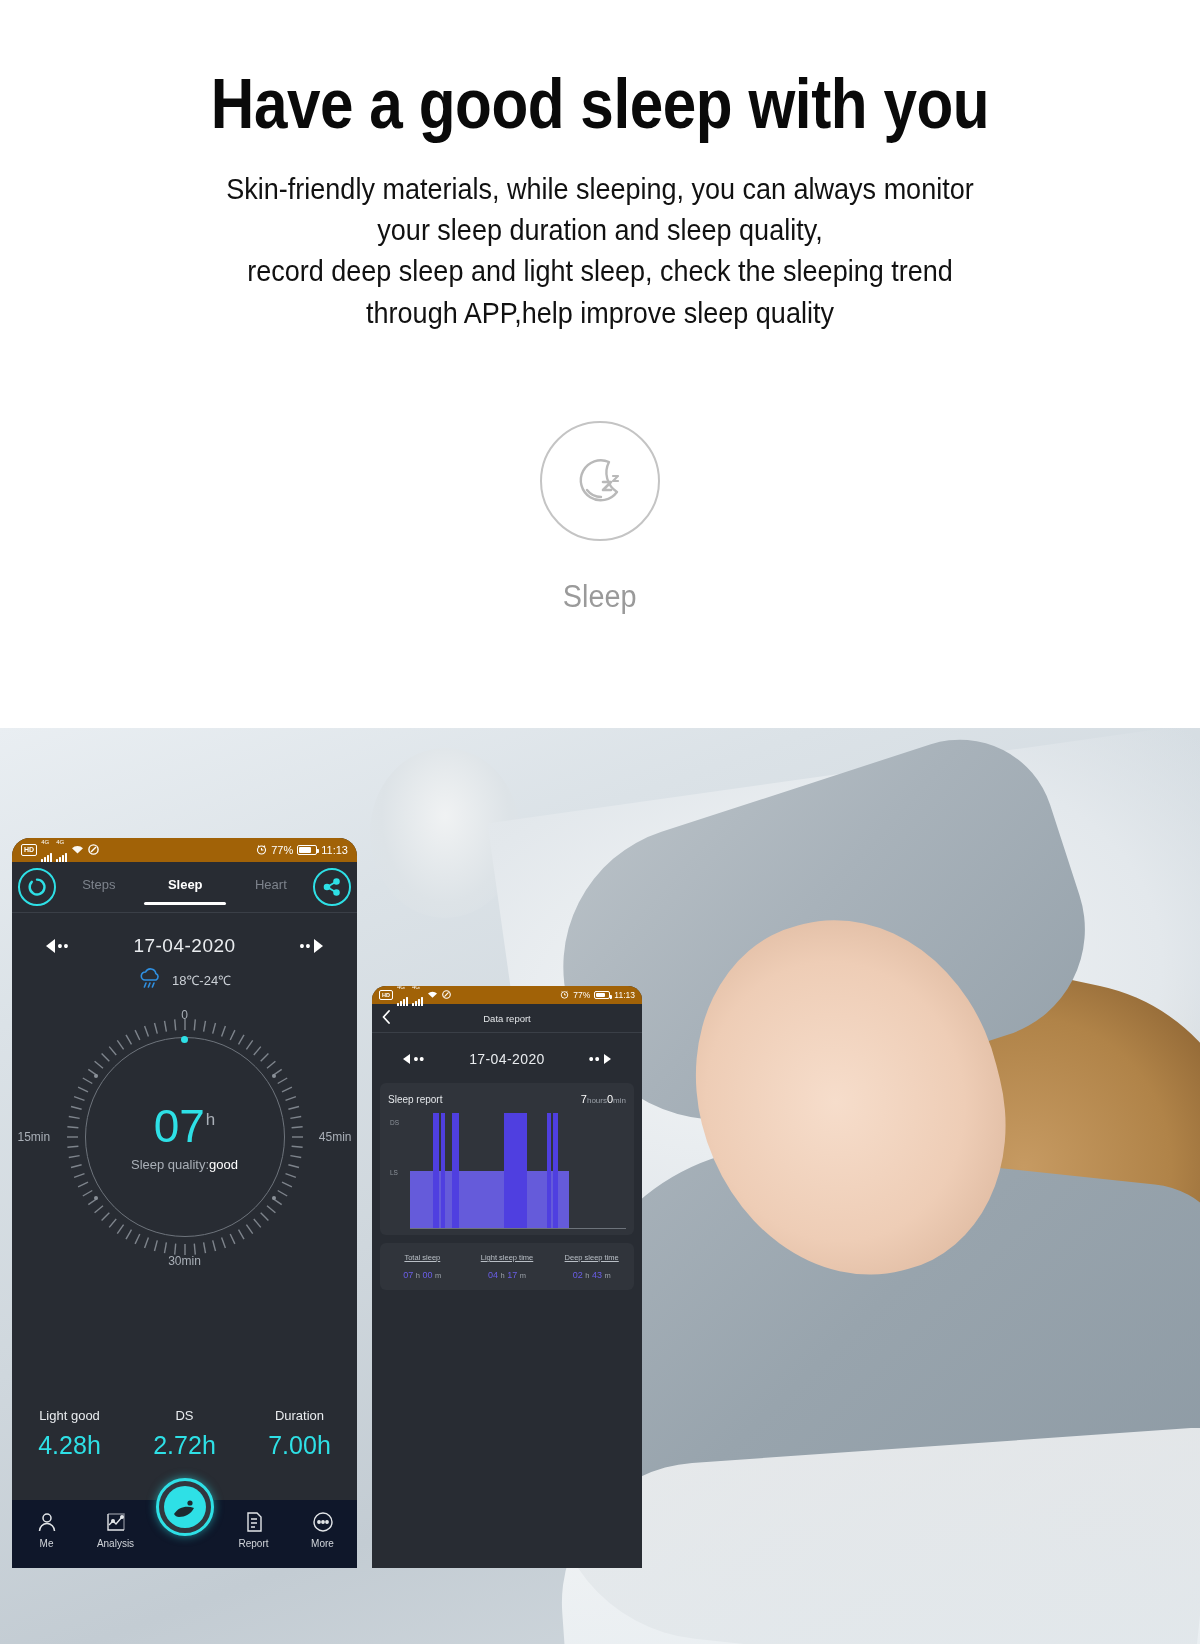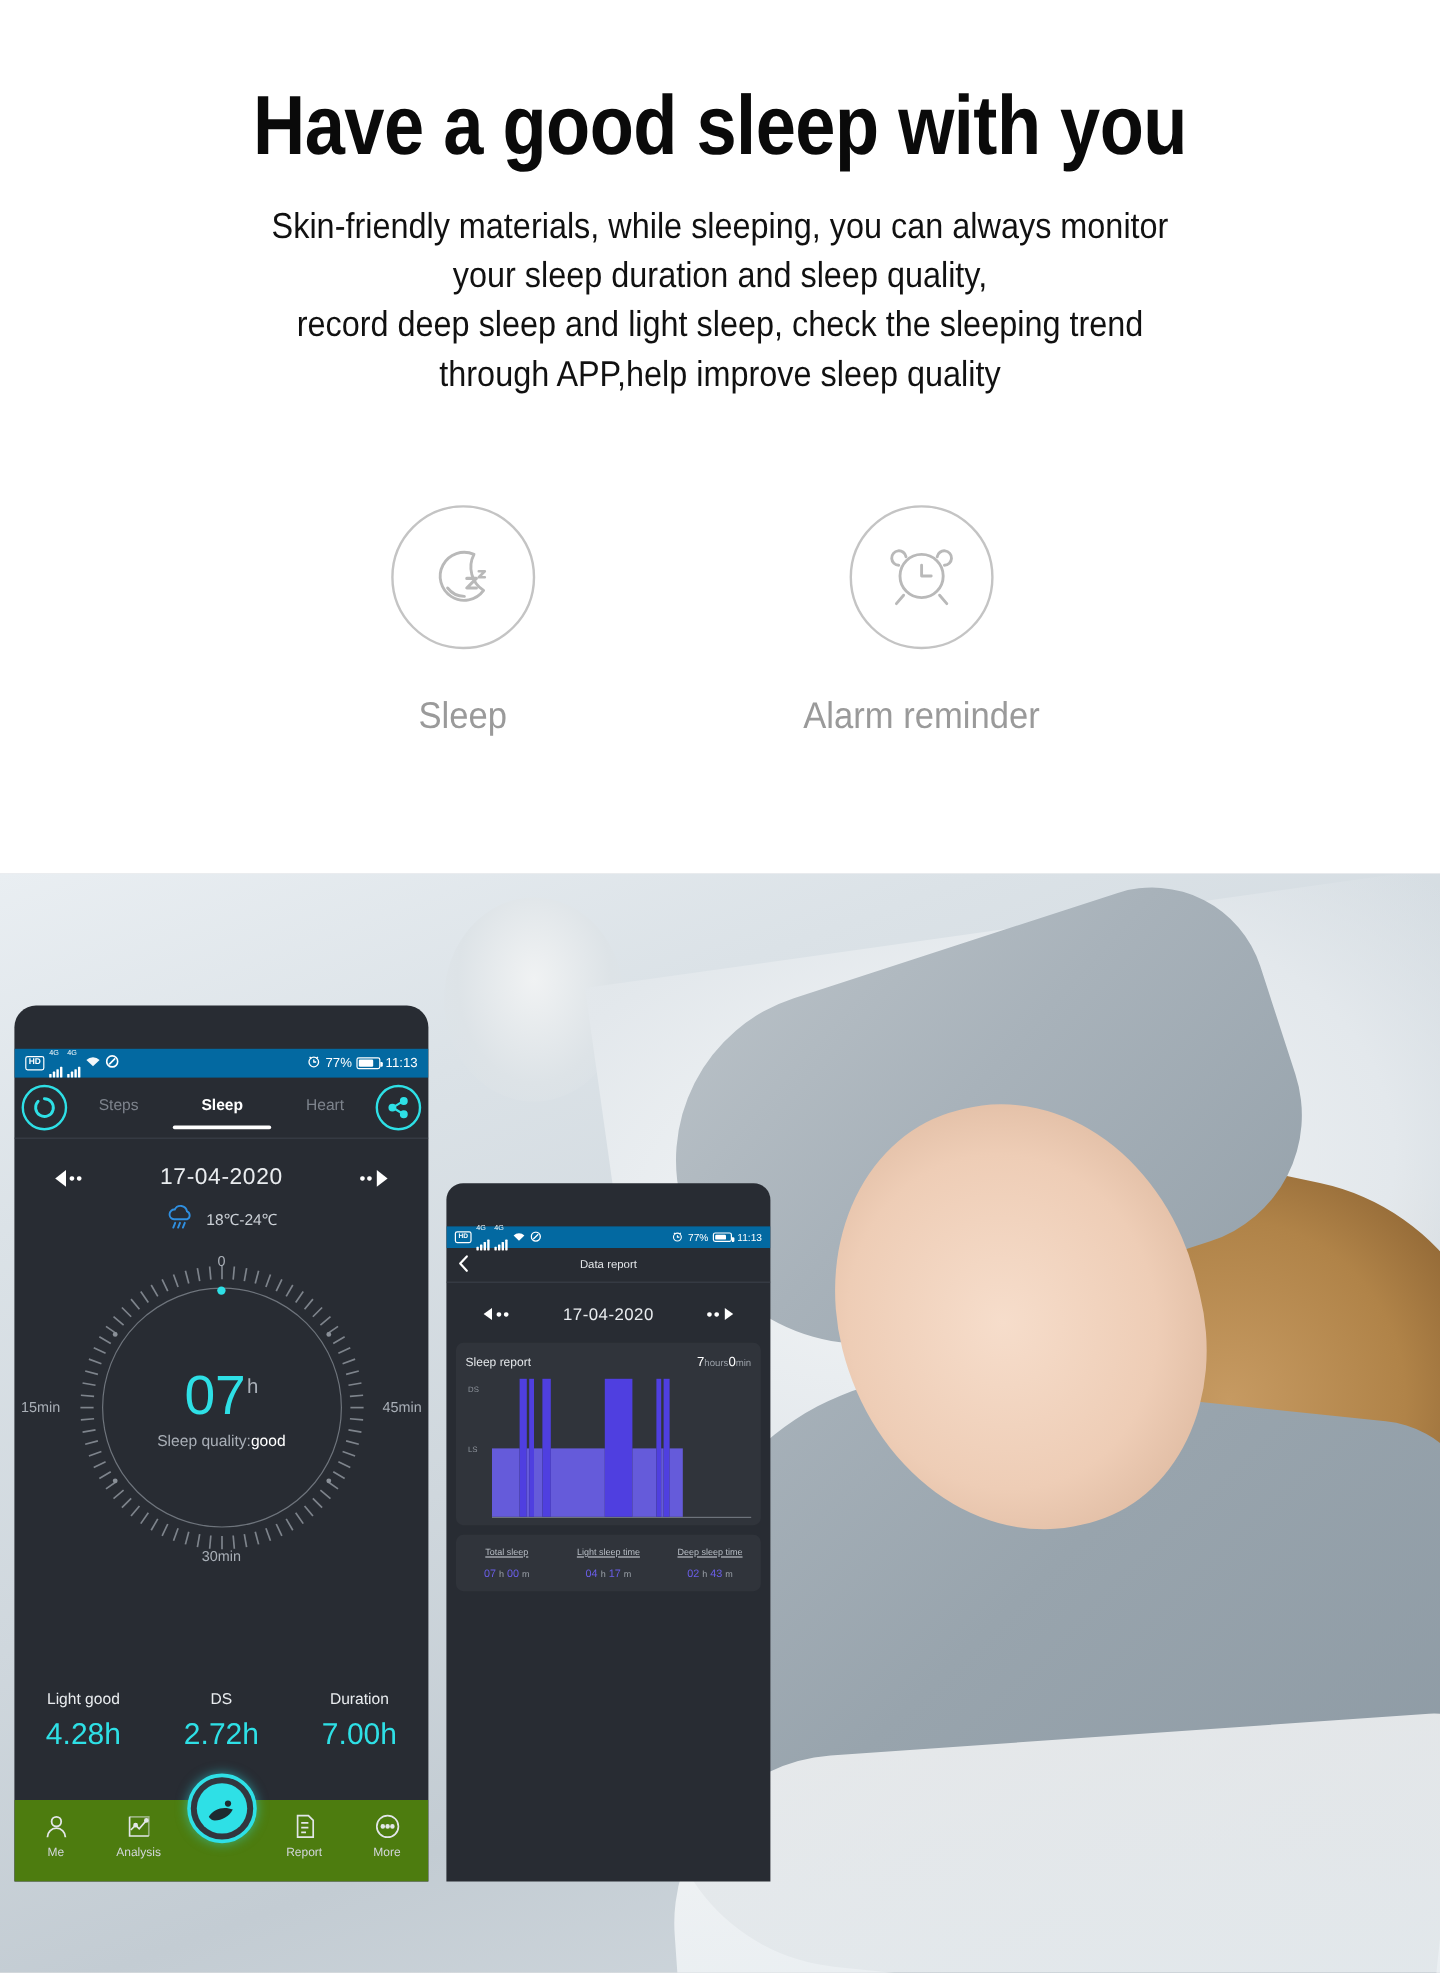--- a/index.html
+++ b/index.html
@@ -127,29 +127,28 @@
     border-radius: 18px 18px 0 0;
   }
   
   #phone2 {
     left: 372px; top: 986px;
     width: 270px; height: 582px;
     border-radius: 14px 14px 0 0;
   }
 
   .statusbar {
-    background: #0369a1;
+    background: #a16207;
     color: #ffffff;
     display: flex;
     align-items: center;
     justify-content: space-between;
     padding: 0 9px;
     font-size: 11px;
     height: 24px;
-    margin-top: 36px;
   }
   #phone2 .statusbar { height: 18px; font-size: 8.5px; padding: 0 7px; }
   .sb-left, .sb-right { display: flex; align-items: center; gap: 4px; }
   .sb-hd {
     font-size: 7px; font-weight: bold;
     border: 1px solid #fff; border-radius: 2px;
     padding: 0 2px; line-height: 10px;
   }
   #phone2 .sb-hd { font-size: 5.5px; line-height: 8px; }
   .sb-bars { display: flex; align-items: flex-end; gap: 1px; height: 11px; }
@@ -246,21 +245,21 @@
     display: flex; justify-content: space-around;
     position: absolute; left: 0; right: 0; bottom: 108px;
   }
   .p1-stat { text-align: center; }
   .p1-stat-label { font-size: 13px; color: #e9ecef; }
   .p1-stat-value { font-size: 25px; color: #2ee0e6; margin-top: 8px; font-weight: 300; }
 
   
   .p1-nav {
     position: absolute; left: 0; right: 0; bottom: 0;
-    height: 68px; background: #4d7c0f;
+    height: 68px; background: #0f172a;
     display: flex; align-items: flex-start; justify-content: space-around;
     padding-top: 8px;
   }
   .navitem { display: flex; flex-direction: column; align-items: center; width: 58px; }
   .navitem span { font-size: 10px; color: #d2d6db; margin-top: 3px; }
   .navcenter {
     position: absolute; left: 50%; transform: translateX(-50%);
     top: -22px; width: 58px; height: 58px; border-radius: 50%;
     background: #32363e; border: 3px solid #2ee0e6;
     display: flex; align-items: center; justify-content: center;
@@ -346,34 +345,20 @@
           <path d="M44 18a20 20 0 1 0 8 30 23 23 0 0 1-8-30z"></path>
           <path d="M22 46a18 18 0 0 0 14 7"></path>
           <path d="M38 38h8l-8 8h8" stroke-width="2.6"></path>
           <path d="M48 32h5l-5 5h5" stroke-width="2.2"></path>
         </svg>
       </span>
     </div>
     <div class="feature-label">Sleep</div>
   </div>
 
-  <div class="feature">
-    <div class="feature-circle">
-      <span>
-        <svg width="70" height="70" viewBox="0 0 70 70" fill="none" stroke="#b9b9b9" stroke-width="2.4" stroke-linecap="round" stroke-linejoin="round">
-          <circle cx="35" cy="36" r="18"></circle>
-          <path d="M22 20a6 6 0 1 0-6 7"></path>
-          <path d="M48 20a6 6 0 1 1 6 7"></path>
-          <path d="M35 27v9h8"></path>
-          <path d="M20 52l-6 7M50 52l6 7"></path>
-        </svg>
-      </span>
-    </div>
-    <div class="feature-label">Alarm reminder</div>
-  </div>
 
 </div>
 
 <div class="photo">
   <div class="photo-bg"></div>
   <div class="photo-lamp"></div>
   <div class="photo-pillow"></div>
   <div class="photo-hair"></div>
   <div class="photo-body"></div>
   <div class="photo-arm"></div>

